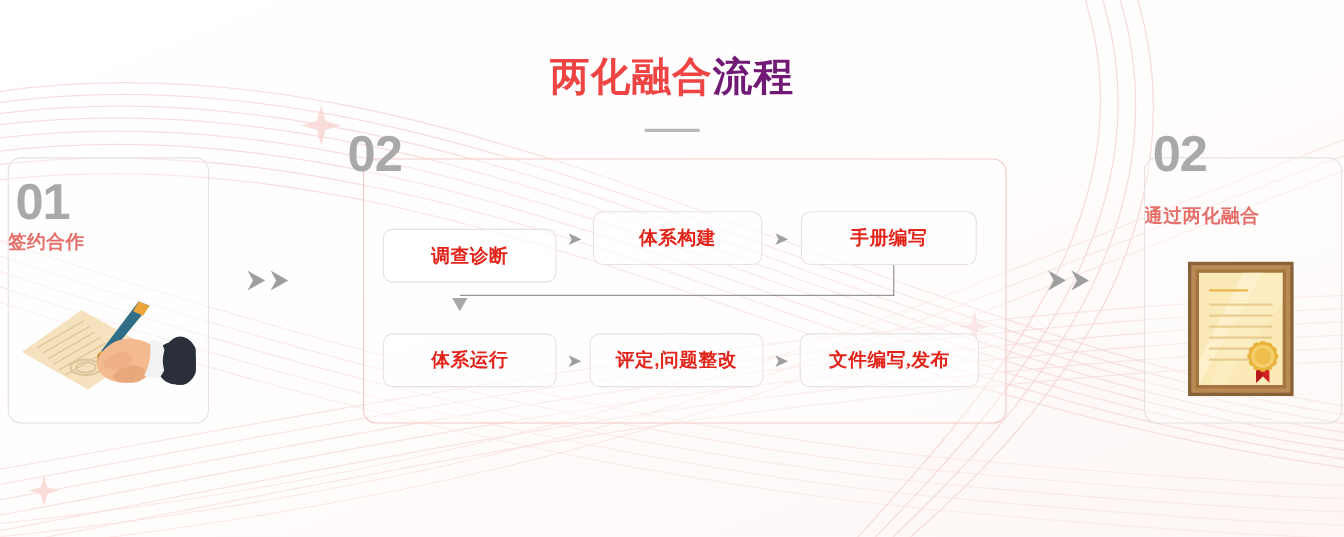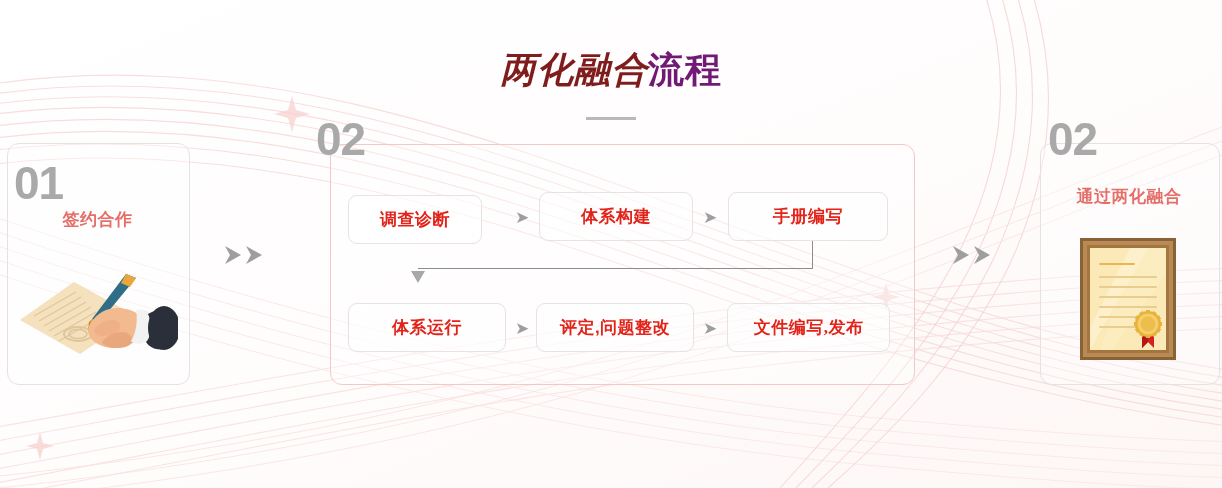--- a/index.html
+++ b/index.html
@@ -12,21 +12,21 @@
   }
   #stage{position:absolute;left:0;top:0;width:1222px;height:488px;overflow:hidden;}
   #bg{position:absolute;left:0;top:0;width:1222px;height:488px;z-index:0;}
 
   
   .title-wrap{position:absolute;left:0;top:52px;width:1222px;text-align:center;z-index:5;}
   .title{
     font-size:36px;font-weight:bold;letter-spacing:1px;line-height:1;
     display:inline-block;
   }
-  .title .t-dark{color:#7f1d1d;font-style:italic;}
+  .title .t-dark{color:#ef4444;}
   .title .t-red{color:#701a75;margin-top:37px;}
   .title-divider{
     position:absolute;left:586px;top:117px;width:50px;height:3px;
     background:#b9b9b9;z-index:5;
   }
 
   
   .step-num{
     position:absolute;z-index:6;
     font-size:46px;font-weight:bold;color:#a9a9a9;line-height:1;
@@ -39,21 +39,21 @@
   
   .card{
     position:absolute;border-radius:12px;z-index:3;
     background:rgba(255,255,255,0.34);
   }
   #card-01{left:7px;top:143px;width:181px;height:240px;border:1px solid #e6e2e2;}
   #card-02{left:330px;top:144px;width:583px;height:239px;border:1px solid #f3c9c7;}
   #card-03{left:1040px;top:143px;width:178px;height:240px;border:1px solid #e6e2e2;}
 
   .card-title{
-    position:absolute;width:100%;text-align:center;
+    position:absolute;width:100%;text-align:left;
     font-size:17px;font-weight:bold;color:#d8241c;letter-spacing:.5px;
   }
   #title-01{top:208px;left:7px;width:181px;}
   #title-03{top:185px;left:1040px;width:178px;}
 
   
   .pbox{
     position:absolute;z-index:6;
     border:1px solid #e8e2e2;border-radius:9px;
     background:rgba(255,255,255,0.55);
@@ -186,21 +186,21 @@
   </svg>
 
   <svg class="dblchev" id="dbl-left" width="46" height="24" viewBox="0 0 46 24">
     <path d="M1,3 L17,12 L1,21 L6,12 Z" fill="#9e9e9e"></path>
     <path d="M22,3 L38,12 L22,21 L27,12 Z" fill="#9e9e9e"></path>
   </svg>
 
   <div class="step-num" id="num-02">02</div>
   <div class="card" id="card-02"></div>
 
-  <div class="pbox" style="left:348px;top:195px;width:134px;height:49px;">调查诊断</div>
+  <div class="pbox" style="left:348px;top:208px;width:158px;height:49px;">调查诊断</div>
   <div class="chev" style="left:515px;top:209px;">➤</div>
 
   <div class="pbox" style="left:539px;top:192px;width:154px;height:49px;">体系构建</div>
   <div class="chev" style="left:703px;top:209px;">➤</div>
 
   <div class="pbox" style="left:728px;top:192px;width:160px;height:49px;">手册编写</div>
 
   <div class="conn" id="conn-v"></div>
   <div class="conn" id="conn-h"></div>
   <div id="conn-arrow"></div>

